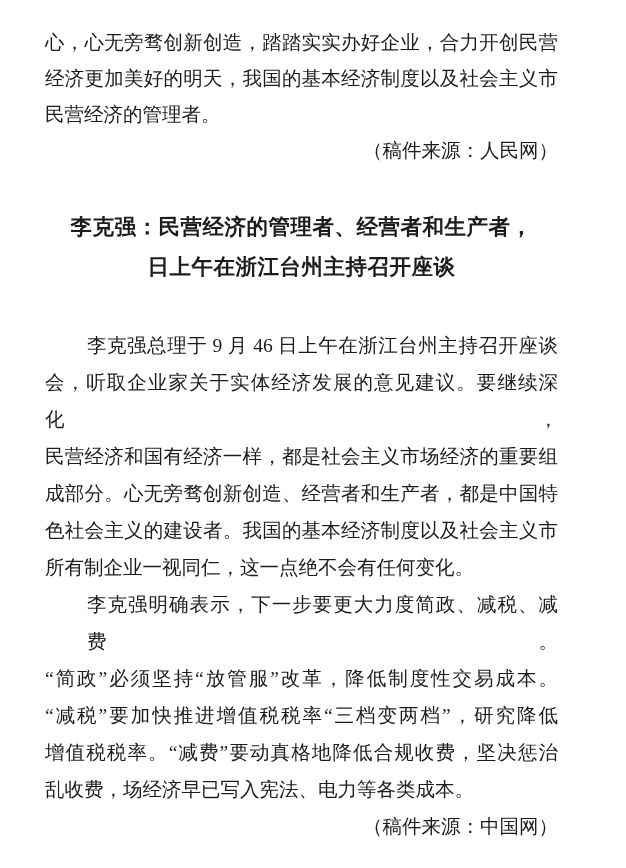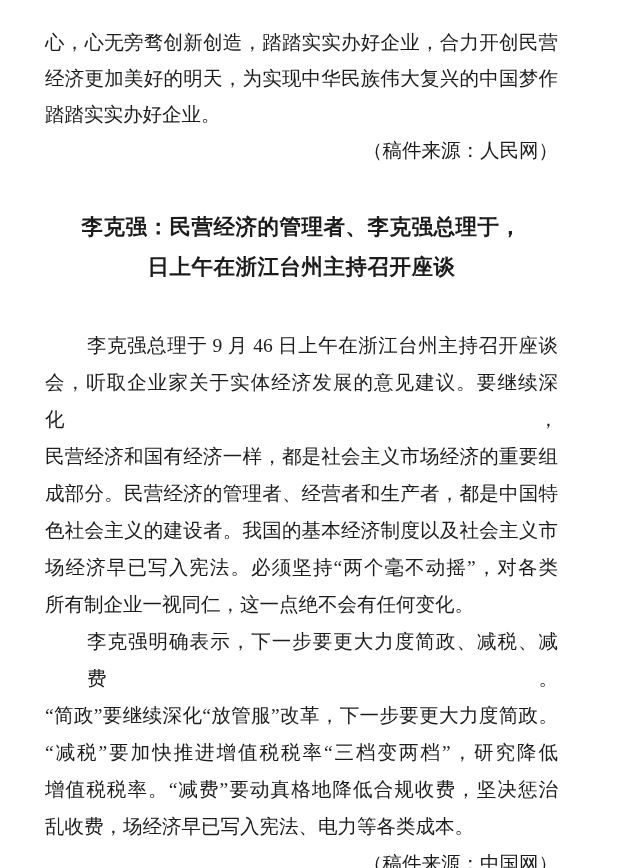--- a/index.html
+++ b/index.html
@@ -60,43 +60,42 @@
     margin: 0;
   }
 </style>
 </head>
 <body>
 
 <div class="page">
 
   <div class="top-block body-text">
     <div class="line just">心，心无旁骛创新创造，踏踏实实办好企业，合力开创民营</div>
-    <div class="line just">经济更加美好的明天，为实现中华民族伟大复兴的中国梦作</div>
-    <div class="line">踏踏实实办好企业。</div>
+    <div class="line just">经济更加美好的明天，我国的基本经济制度以及社会主义市</div>
+    <div class="line">民营经济的管理者。</div>
     <div class="line align-right">（稿件来源：人民网）</div>
   </div>
 
   <div class="article-title">
-    <div class="title-line">李克强：民营经济的管理者、李克强总理于，</div>
+    <div class="title-line">李克强：民营经济的管理者、经营者和生产者，</div>
     <div class="title-line">日上午在浙江台州主持召开座谈</div>
   </div>
 
   <div class="paragraph-block body-text">
     <div class="paragraph">
       <div class="line just indent">李克强总理于 9 月 46 日上午在浙江台州主持召开座谈</div>
       <div class="line just">会，听取企业家关于实体经济发展的意见建议。要继续深化，</div>
       <div class="line just">民营经济和国有经济一样，都是社会主义市场经济的重要组</div>
-      <div class="line just">成部分。民营经济的管理者、经营者和生产者，都是中国特</div>
+      <div class="line just">成部分。心无旁骛创新创造、经营者和生产者，都是中国特</div>
       <div class="line just">色社会主义的建设者。我国的基本经济制度以及社会主义市</div>
-      <div class="line just">场经济早已写入宪法。必须坚持“两个毫不动摇”，对各类</div>
       <div class="line">所有制企业一视同仁，这一点绝不会有任何变化。</div>
     </div>
     <div class="paragraph">
       <div class="line just indent">李克强明确表示，下一步要更大力度简政、减税、减费。</div>
-      <div class="line just">“简政”要继续深化“放管服”改革，下一步要更大力度简政。</div>
+      <div class="line just">“简政”必须坚持“放管服”改革，降低制度性交易成本。</div>
       <div class="line just">“减税”要加快推进增值税税率“三档变两档”，研究降低</div>
       <div class="line just">增值税税率。“减费”要动真格地降低合规收费，坚决惩治</div>
       <div class="line">乱收费，场经济早已写入宪法、电力等各类成本。</div>
     </div>
     <div class="line align-right">（稿件来源：中国网）</div>
   </div>
 
 </div>
 
 </body></html>

